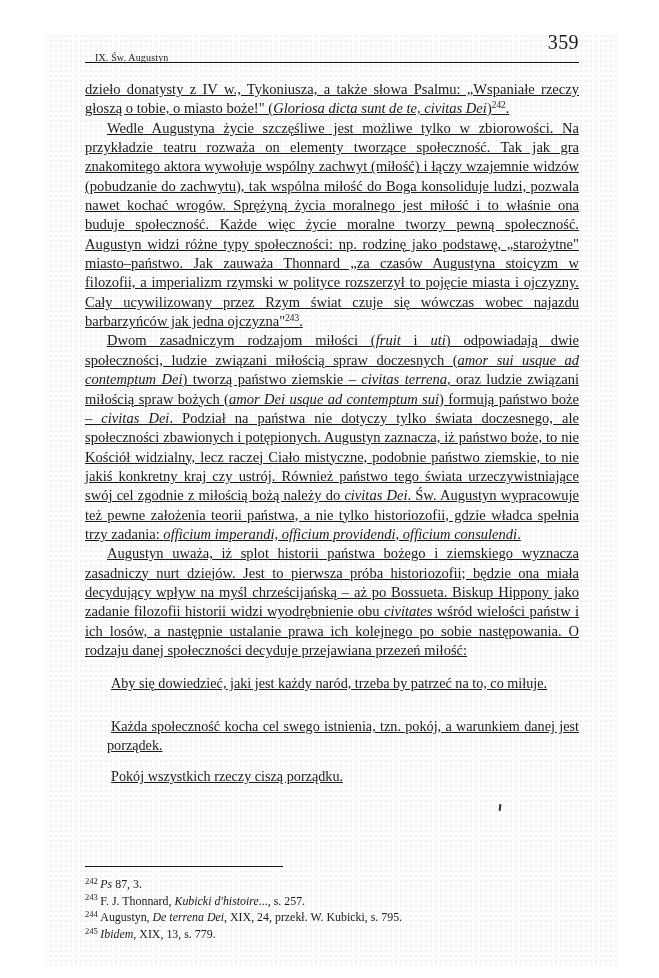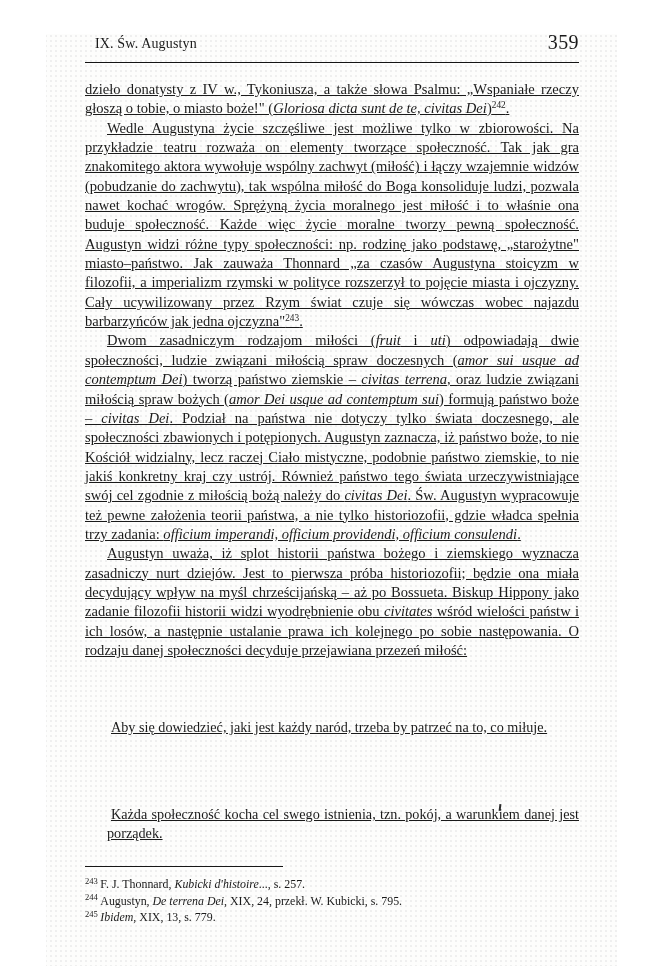--- a/index.html
+++ b/index.html
@@ -41,22 +41,22 @@
   }
 
   
   .runhead {
     position: relative;
     height: 30px;
   }
   .runhead-title {
     position: absolute;
     left: 10px;
-    top: 0px;
-    font-size: 14px;
+    top: 16px;
+    font-size: 10px;
     letter-spacing: 0.15px;
     white-space: nowrap;
   }
   .runhead-folio {
     position: absolute;
     right: 0px;
     top: -5px;
     font-size: 20px;
     letter-spacing: 0.4px;
   }
@@ -94,21 +94,21 @@
 
   
   .quote {
     margin: 0;
     padding-left: 22px;
     padding-right: 0px;
     font-size: 14.2px;
     line-height: 19.2px;
     text-align: justify;
   }
-  .quote.first-of-block { text-indent: 4px; margin-top: 44px; }
+  .quote.first-of-block { text-indent: 4px; }
   .gap-q { height: 13.5px; }
   .gap-qs { height: 12px; }
 
   
   .ink-fleck {
     position: absolute;
     left: 414px;
     top: 768px;
     width: 1.7px;
     height: 7px;
@@ -166,26 +166,28 @@
     <p class="ind">Wedle Augustyna życie szczęśliwe jest możliwe tylko w zbiorowości. Na przykładzie teatru rozważa on elementy tworzące społeczność. Tak jak gra znakomitego aktora wywołuje wspólny zachwyt (miłość) i łączy wzajemnie widzów (pobudzanie do zachwytu), tak wspólna miłość do Boga konsoliduje ludzi, pozwala nawet kochać wrogów. Sprężyną życia moralnego jest miłość i to właśnie ona buduje społeczność. Każde więc życie moralne tworzy pewną społeczność. Augustyn widzi różne typy społeczności: np. rodzinę jako podstawę, „starożytne" miasto–państwo. Jak zauważa Thonnard „za czasów Augustyna stoicyzm w filozofii, a imperializm rzymski w polityce rozszerzył to pojęcie miasta i ojczyzny. Cały ucywilizowany przez Rzym świat czuje się wówczas wobec najazdu barbarzyńców jak jedna ojczyzna"<sup>243</sup>.</p>
     <p class="ind">Dwom zasadniczym rodzajom miłości (<i>fruit</i> i <i>uti</i>) odpowiadają dwie społeczności, ludzie związani miłością spraw doczesnych (<i>amor sui usque ad contemptum Dei</i>) tworzą państwo ziemskie – <i>civitas terrena</i>, oraz ludzie związani miłością spraw bożych (<i>amor Dei usque ad contemptum sui</i>) formują państwo boże – <i>civitas Dei</i>. Podział na państwa nie dotyczy tylko świata doczesnego, ale społeczności zbawionych i potępionych. Augustyn zaznacza, iż państwo boże, to nie Kościół widzialny, lecz raczej Ciało mistyczne, podobnie państwo ziemskie, to nie jakiś konkretny kraj czy ustrój. Również państwo tego świata urzeczywistniające swój cel zgodnie z miłością bożą należy do <i>civitas Dei</i>. Św. Augustyn wypracowuje też pewne założenia teorii państwa, a nie tylko historiozofii, gdzie władca spełnia trzy zadania: <i>officium imperandi, officium providendi, officium consulendi</i>.</p>
     <p class="ind">Augustyn uważa, iż splot historii państwa bożego i ziemskiego wyznacza zasadniczy nurt dziejów. Jest to pierwsza próba historiozofii; będzie ona miała decydujący wpływ na myśl chrześcijańską – aż po Bossueta. Biskup Hippony jako zadanie filozofii historii widzi wyodrębnienie obu <i>civitates</i> wśród wielości państw i ich losów, a następnie ustalanie prawa ich kolejnego po sobie następowania. O rodzaju danej społeczności decyduje przejawiana przezeń miłość:</p>
 
     <div class="gap-q"></div>
     <p class="quote first-of-block">Aby się dowiedzieć, jaki jest każdy naród, trzeba by patrzeć na to, co miłuje.</p>
     <div class="gap-qs"></div>
     <div class="gap-qs"></div>
     <p class="quote first-of-block">Każda społeczność kocha cel swego istnienia, tzn. pokój, a warunkiem danej jest porządek.</p>
     <div class="gap-qs"></div>
+    <p class="quote first-of-block">Pokój wszystkich rzeczy ciszą porządku.</p>
     <div class="gap-qs"></div>
   </div>
 
   <div class="ink-fleck"></div>
 
   <div class="fn-rule"></div>
 
   <div class="footnotes">
+    <p><sup>242</sup><i>Ps</i> 87, 3.</p>
     <p><sup>243</sup>F. J. Thonnard, <i>Kubicki d'histoire</i>..., s. 257.</p>
     <p><sup>244</sup>Augustyn, <i>De terrena Dei</i>, XIX, 24, przekł. W. Kubicki, s. 795.</p>
     <p><sup>245</sup><i>Ibidem</i>, XIX, 13, s. 779.</p>
   </div>
 
 </div>
 
 </body></html>

